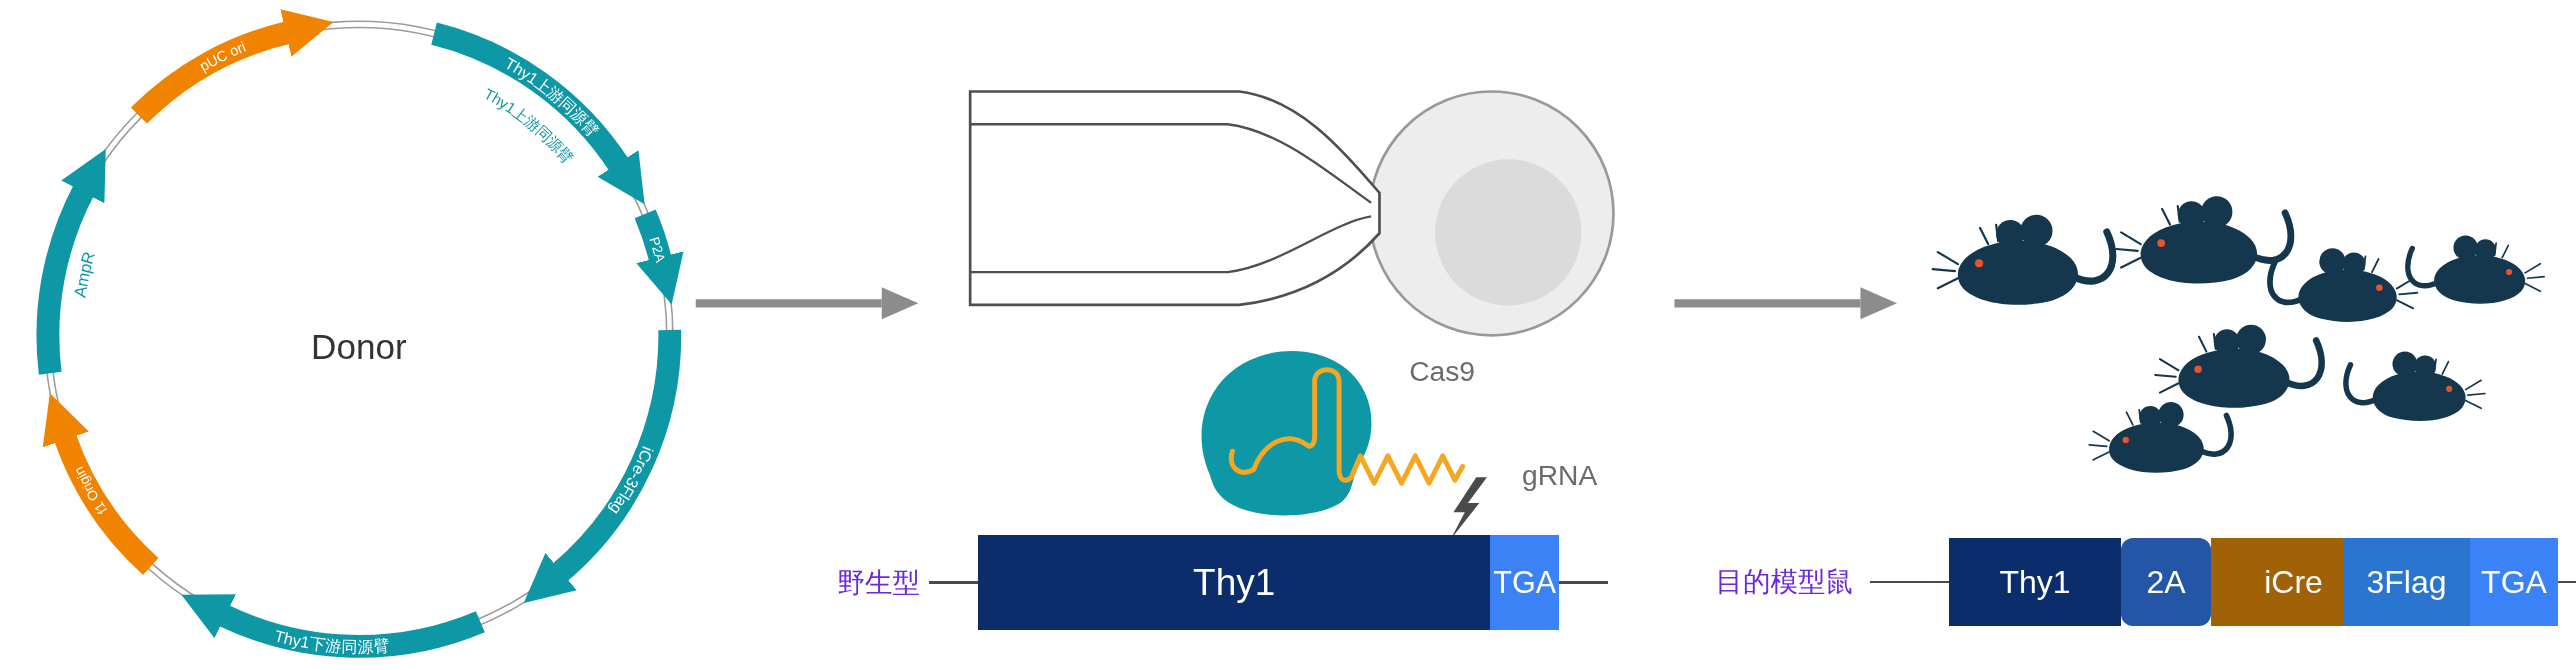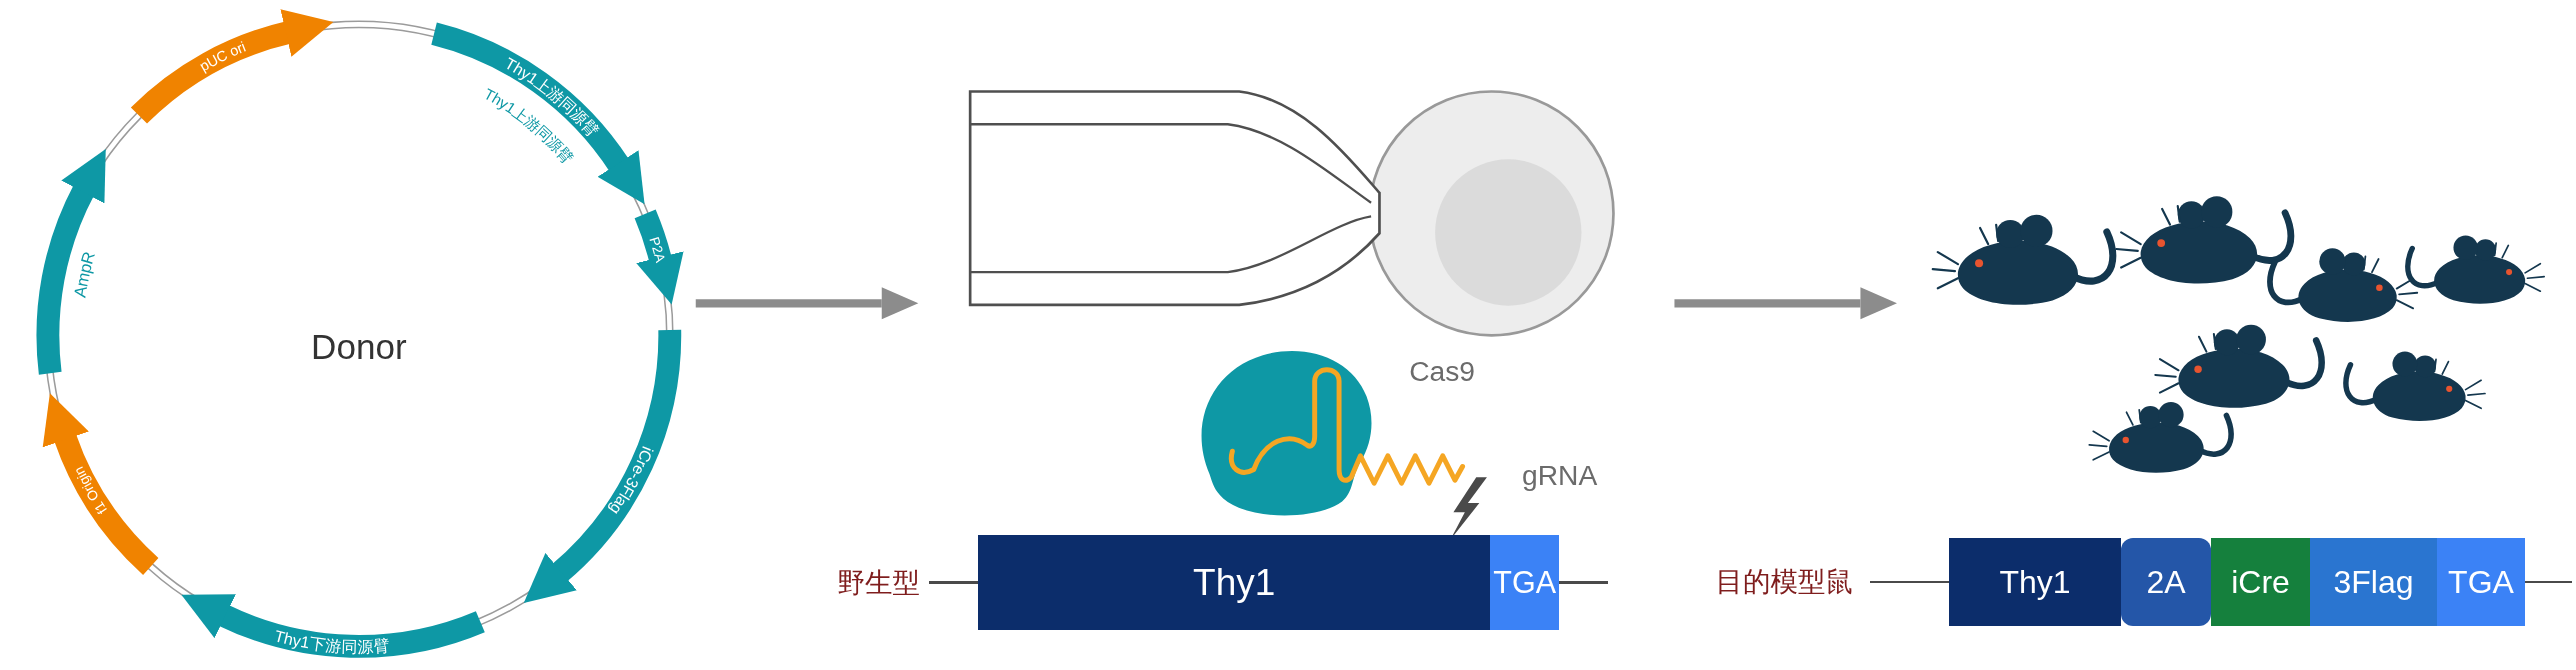--- a/index.html
+++ b/index.html
@@ -3,27 +3,27 @@
 <meta charset="utf-8">
 <style>
   html,body{margin:0;padding:0;background:#fff;}
   .canvas{
     position:relative;width:2576px;height:670px;background:#ffffff;overflow:hidden;
     font-family:"Liberation Sans","DejaVu Sans",sans-serif;
   }
   svg{position:absolute;left:0;top:0;}
   .arc-label{font-family:"Liberation Sans","DejaVu Sans",sans-serif;}
   .bar-row{position:absolute;display:flex;align-items:center;}
-  .bar-label{font-size:27.5px;color:#7f1d1d;white-space:nowrap;text-align:right;}
+  .bar-label{font-size:27.5px;color:#6d28d9;white-space:nowrap;text-align:right;}
   .leader{height:2.3px;background:#4a4a4a;flex:none;}
   .seg{display:flex;align-items:center;justify-content:center;color:#fff;height:100%;flex:none;
        font-family:"Liberation Sans","DejaVu Sans",sans-serif;}
   .seg-navy{background:#0C2D6B;}
   .seg-2a{background:#2456A8;}
-  .seg-icre{background:#15803d;}
+  .seg-icre{background:#a16207;padding-left:33px;}
   .seg-3flag{background:#2A75D0;}
   .seg-cyan{background:#3b82f6;}
 </style>
 </head>
 <body>
 
 <div class="canvas">
 
   <svg width="2576" height="670" viewBox="0 0 3378 879">
     <defs>

